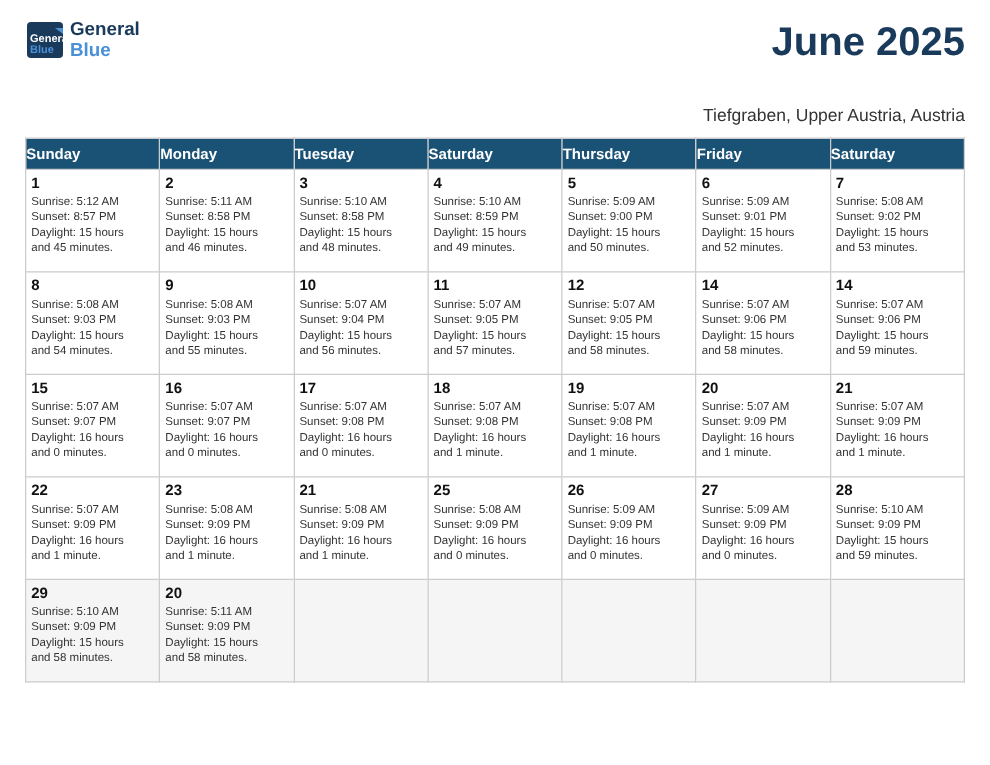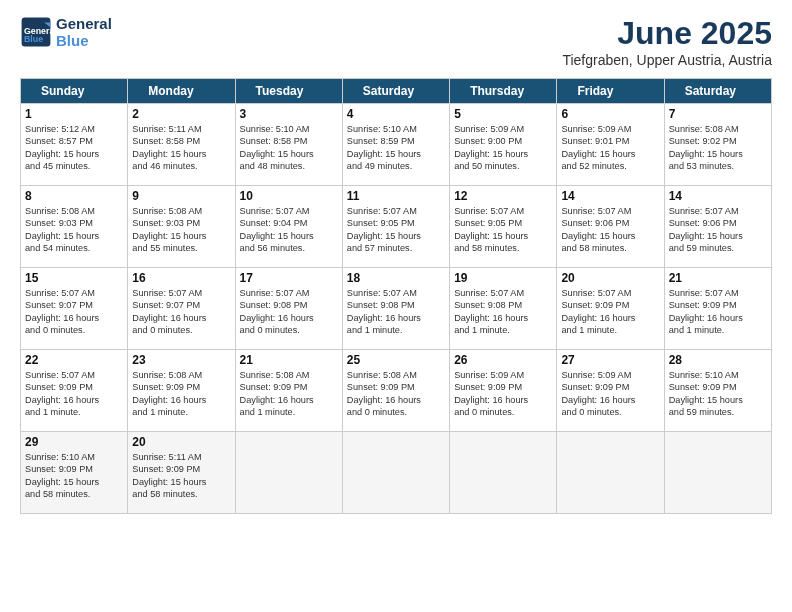--- a/index.html
+++ b/index.html
@@ -35,30 +35,31 @@
       text-align: right;
     }
     .month-year {
       font-size: 32px;
       font-weight: bold;
       color: #1a3a5c;
     }
     .location {
       font-size: 14px;
       color: #333;
+      margin-top: 32px;
     }
     .calendar {
       width: 100%;
       border-collapse: collapse;
       font-size: 10px;
     }
     .calendar th {
       background: #1a5276;
       color: #fff;
-      padding: 5px 20px;
+      padding: 5px 0;
       text-align: left;
       font-size: 12px;
       font-weight: bold;
       border: 1px solid #ccc;
     }
     .calendar td {
       border: 1px solid #ccc;
       vertical-align: top;
       padding: 3px 4px;
       width: calc(100% / 7);

